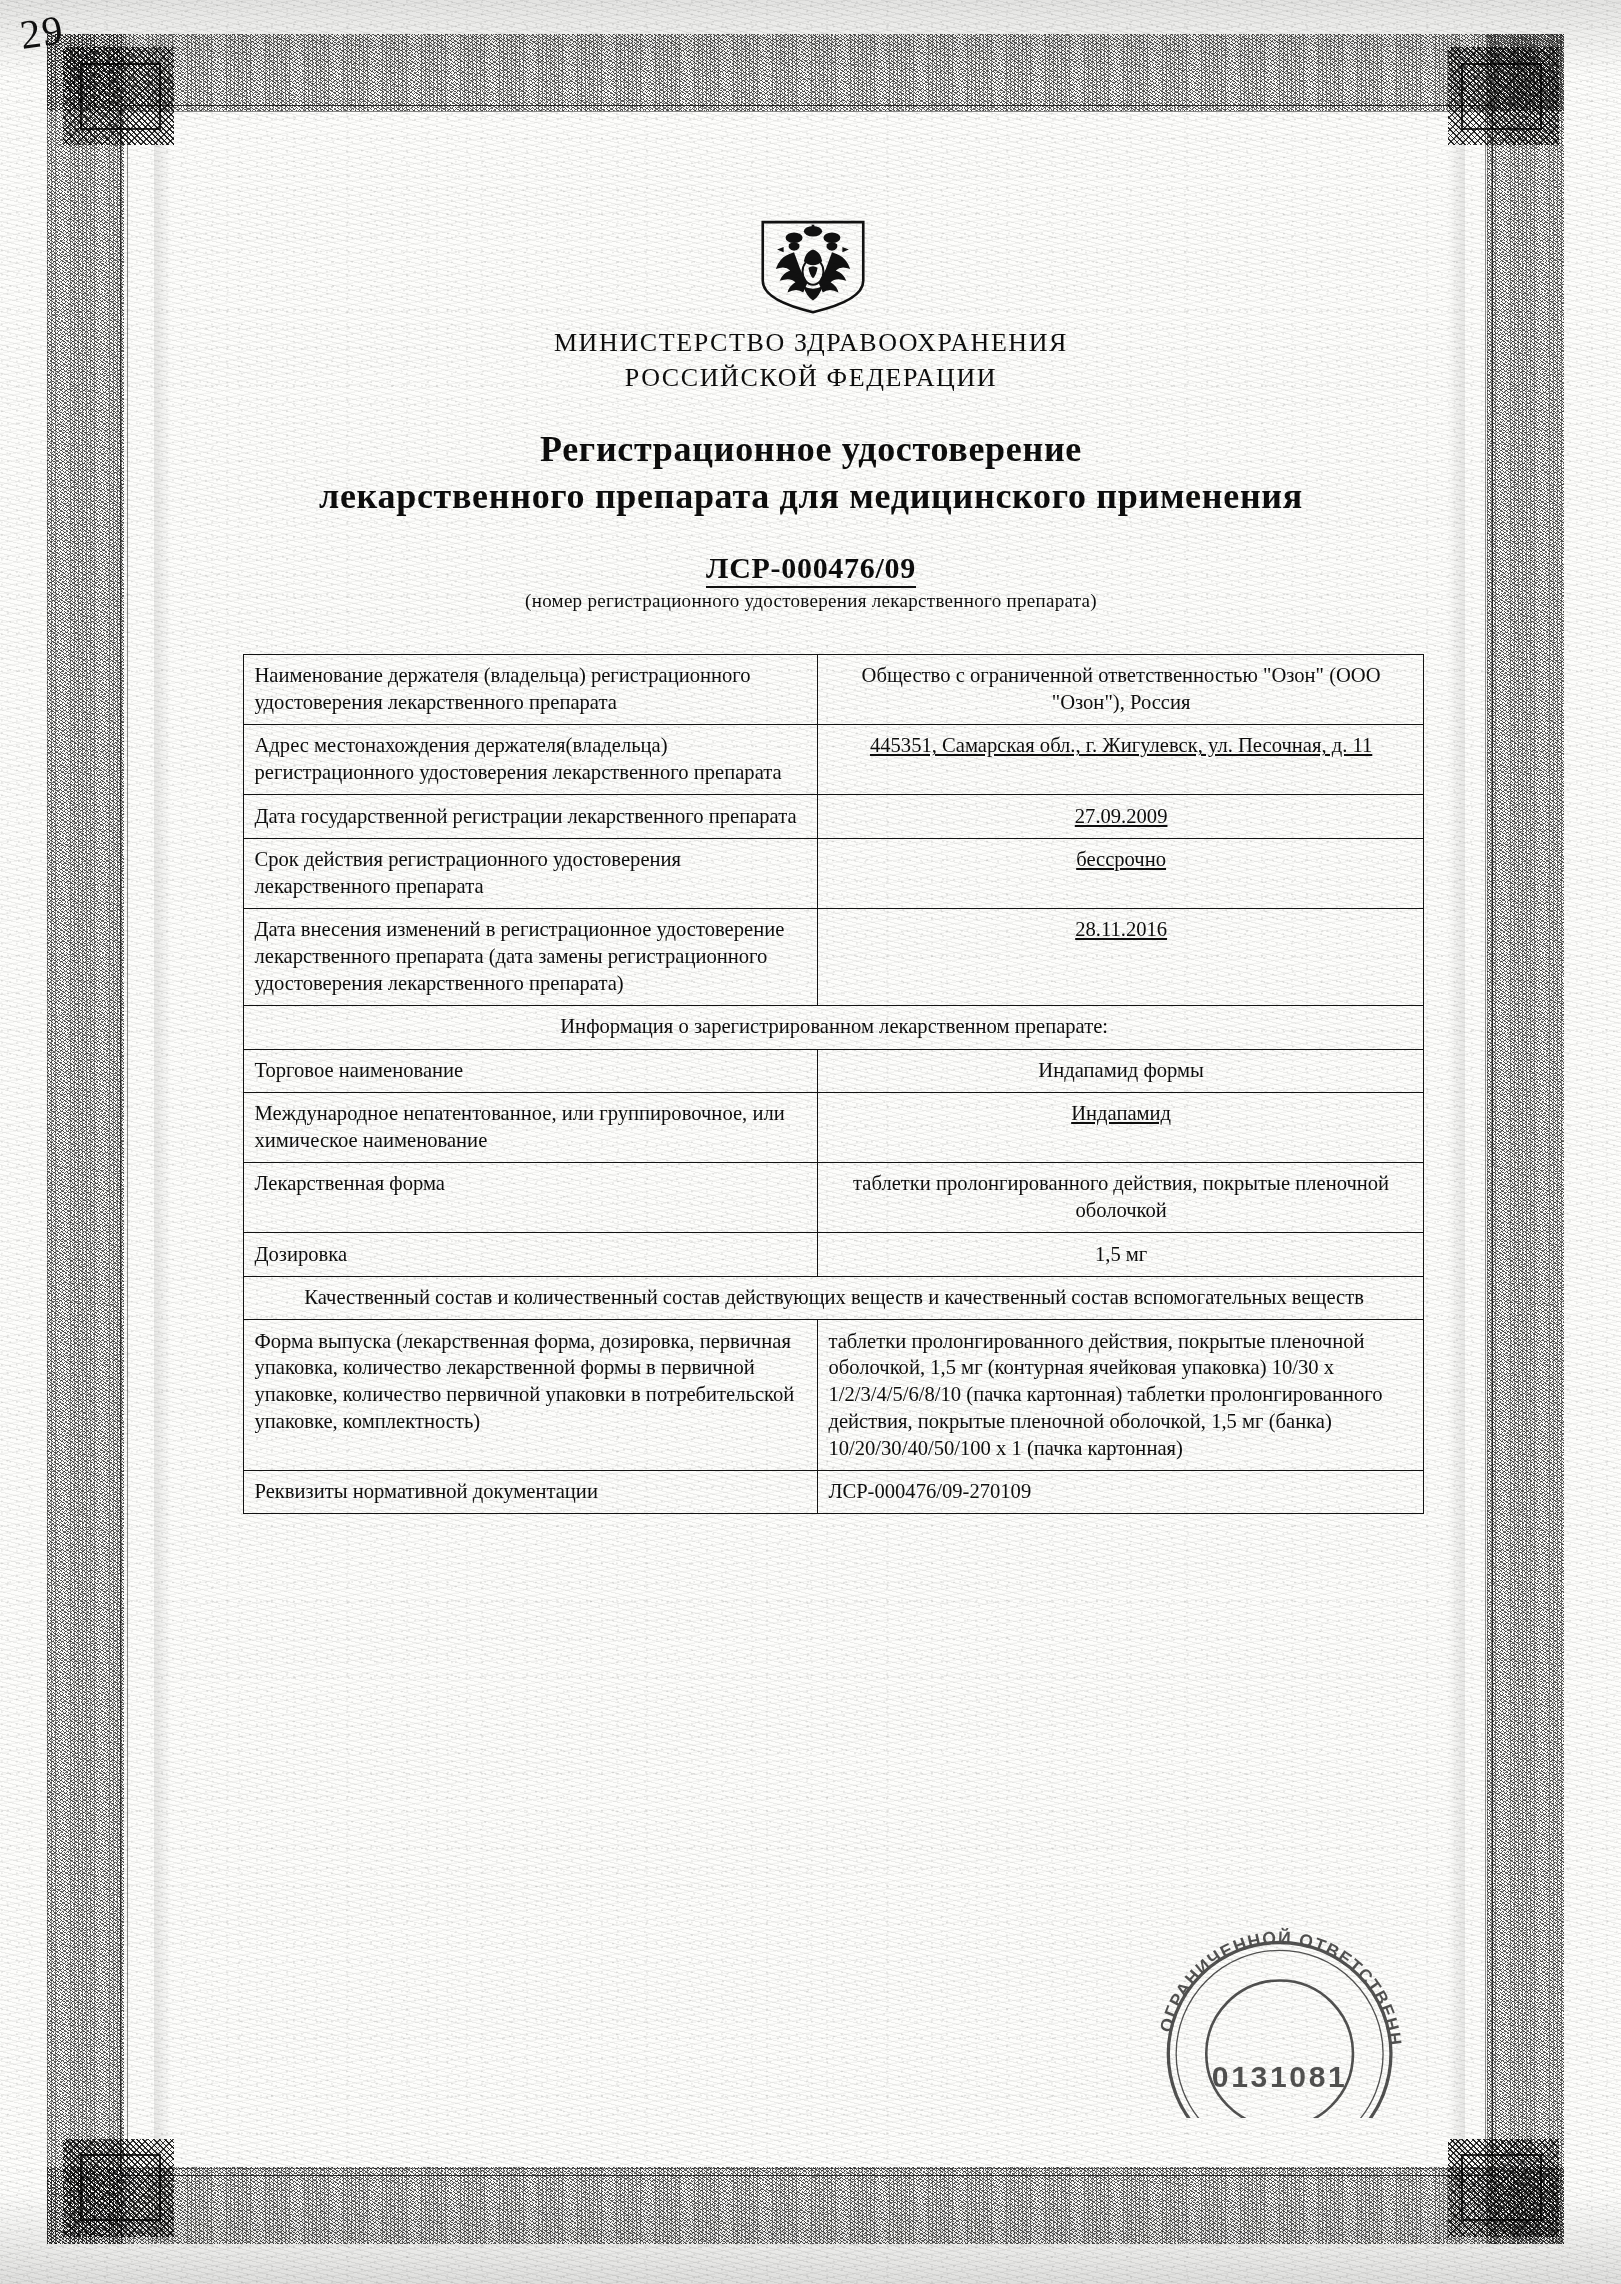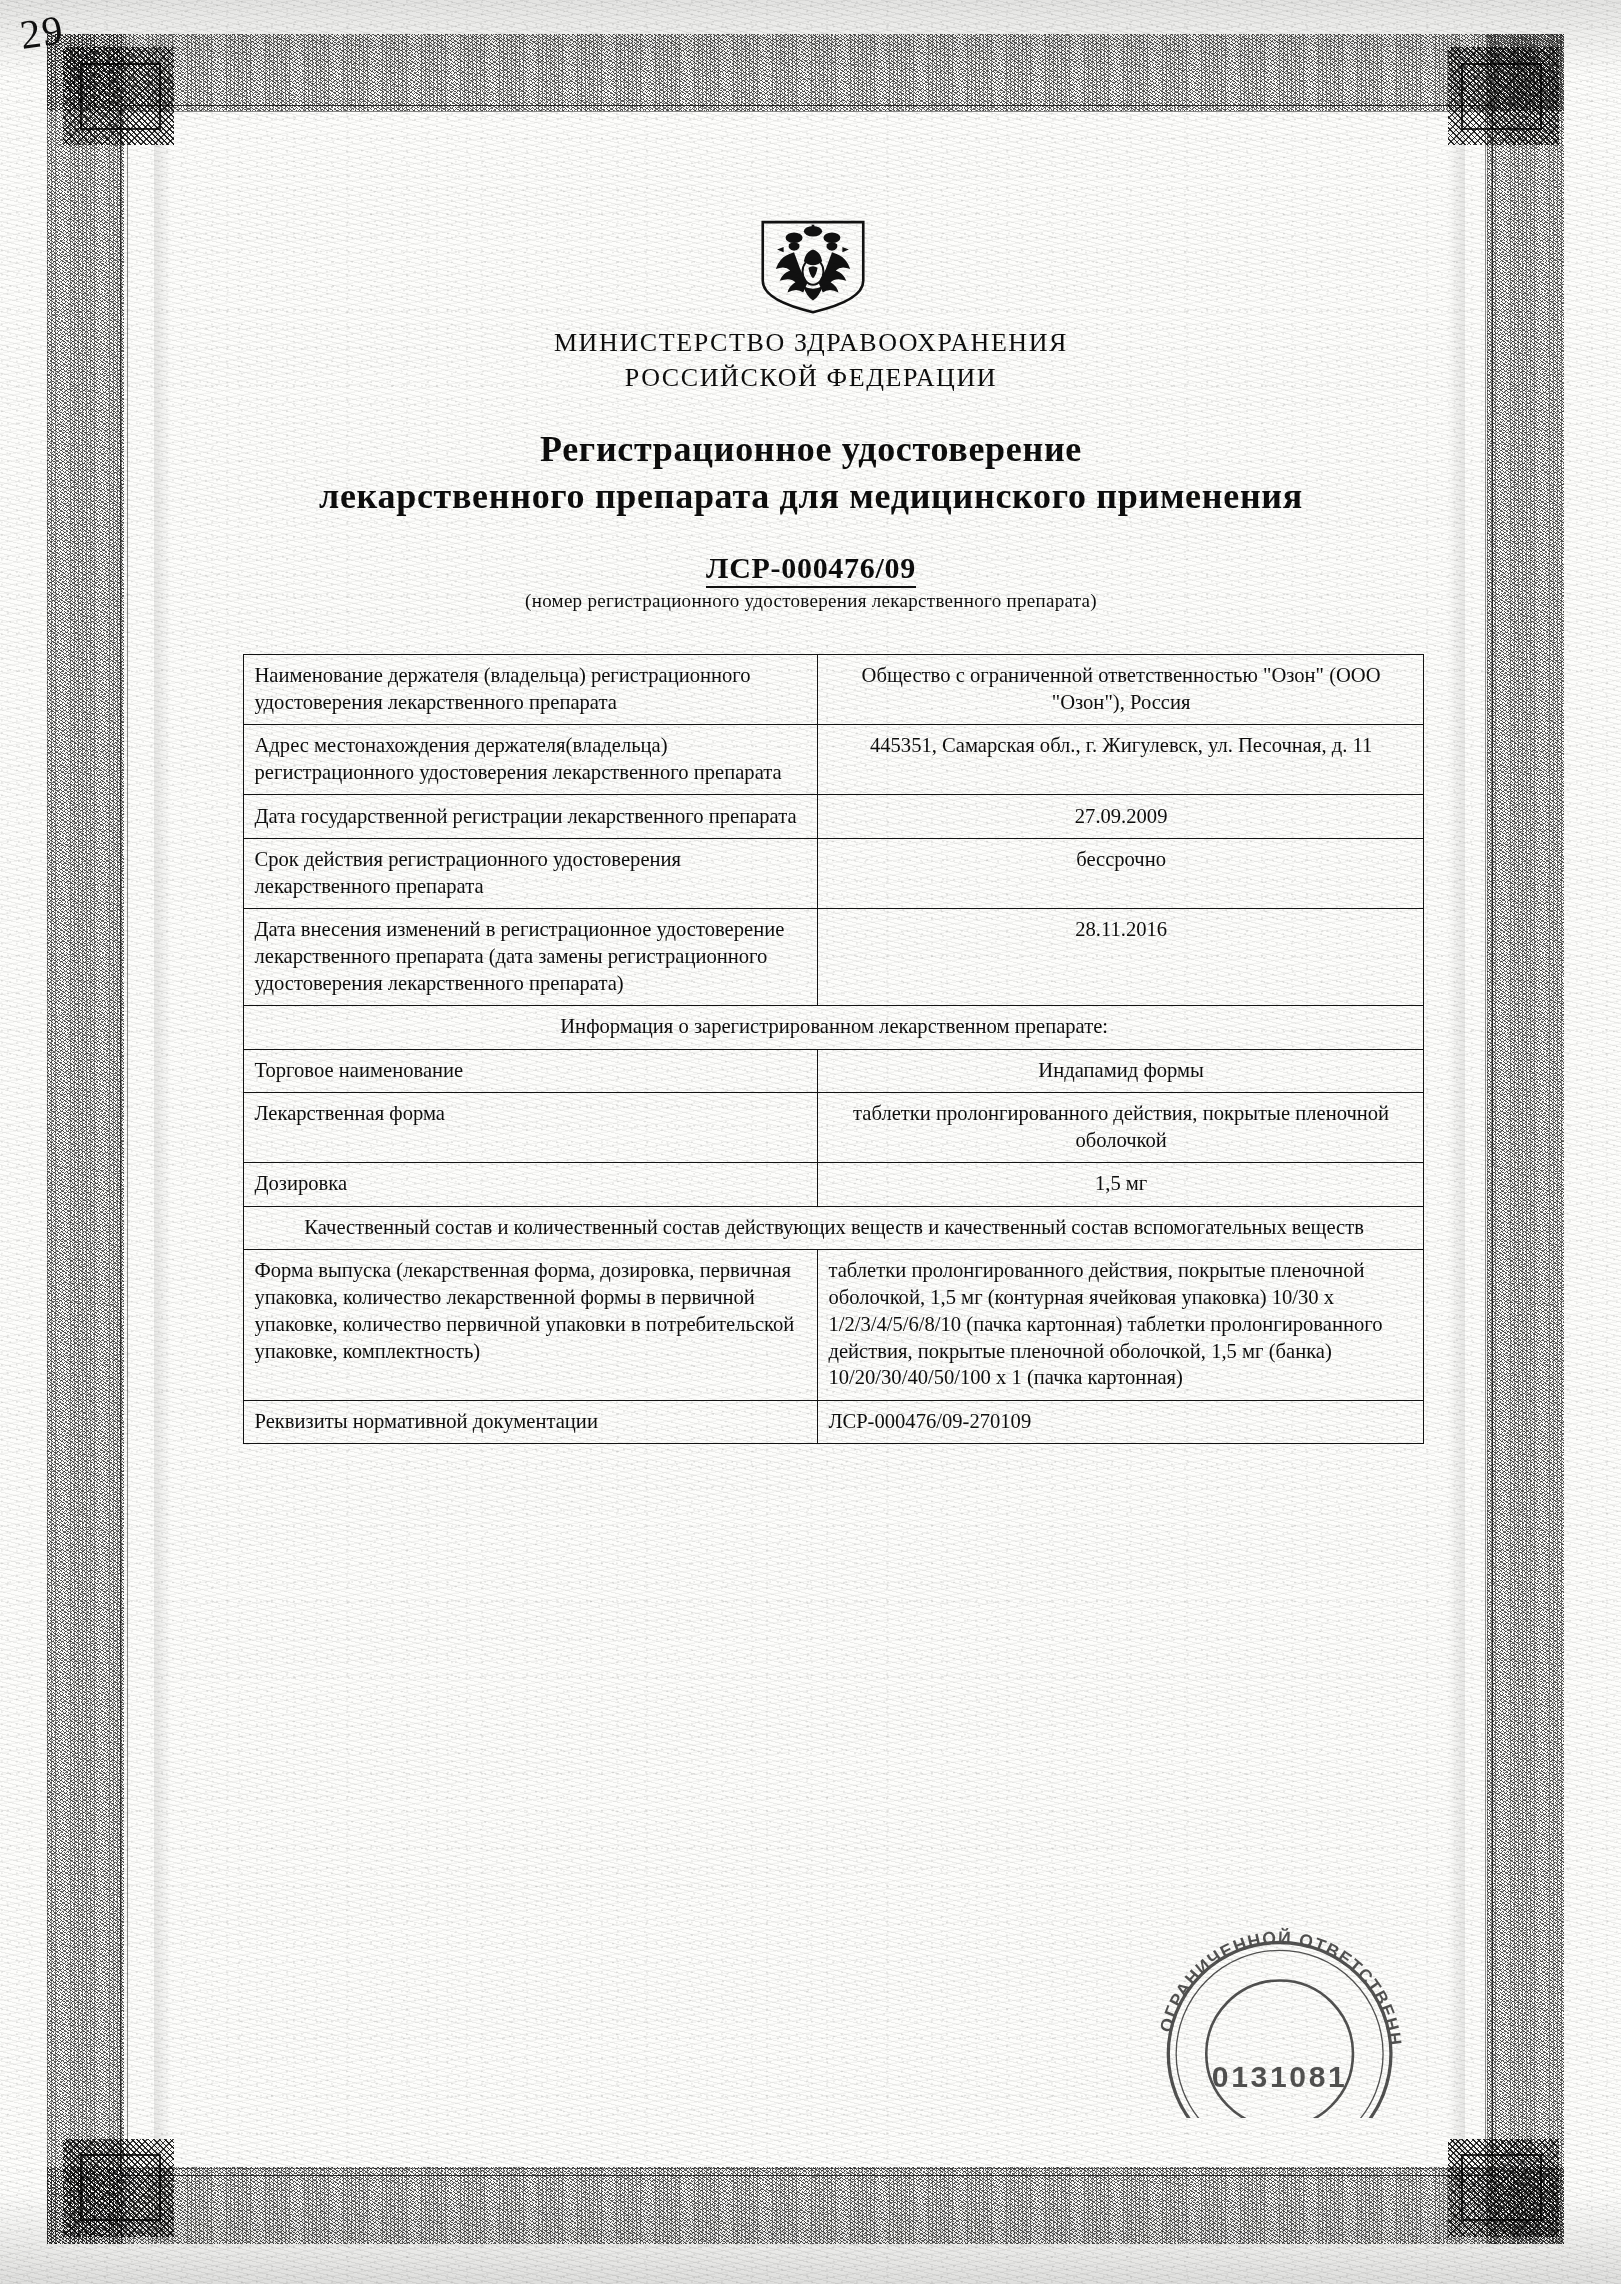--- a/index.html
+++ b/index.html
@@ -117,21 +117,21 @@
   table.doc td{
     border:1.6px solid #141414;
     padding:7.2px 9.2px 8.5px 10.5px;
     vertical-align:top;
   }
   td.lbl{width:573px;}
   td.val{width:608px;text-align:center;}
   td.val.left{text-align:left;}
   td.full{text-align:center;}
   td.full.left{text-align:center;}
-  td.center-mid{vertical-align:middle;}
+  td.center-mid{vertical-align:middle;text-decoration:underline;}
 
   
   .stamp{
     position:absolute;left:1146px;top:1915px;width:262px;height:203px;
     z-index:20;opacity:.72;
   }
   .stamp svg{width:262px;height:203px;}
 
   .fold{
     position:absolute;z-index:30;pointer-events:none;
@@ -239,20 +239,24 @@
         <td class="val center-mid">28.11.2016</td>
       </tr>
       <tr>
         <td class="full" colspan="2">Информация о зарегистрированном лекарственном препарате:</td>
       </tr>
       <tr>
         <td class="lbl">Торговое наименование</td>
         <td class="val">Индапамид формы</td>
       </tr>
       <tr>
+        <td class="lbl">Международное непатентованное, или группировочное, или химическое наименование</td>
+        <td class="val center-mid">Индапамид</td>
+      </tr>
+      <tr>
         <td class="lbl">Лекарственная форма</td>
         <td class="val">таблетки пролонгированного действия, покрытые пленочной оболочкой</td>
       </tr>
       <tr>
         <td class="lbl">Дозировка</td>
         <td class="val">1,5 мг</td>
       </tr>
       <tr>
         <td class="full left" colspan="2">Качественный состав и количественный состав действующих веществ и качественный состав вспомогательных веществ</td>
       </tr>

